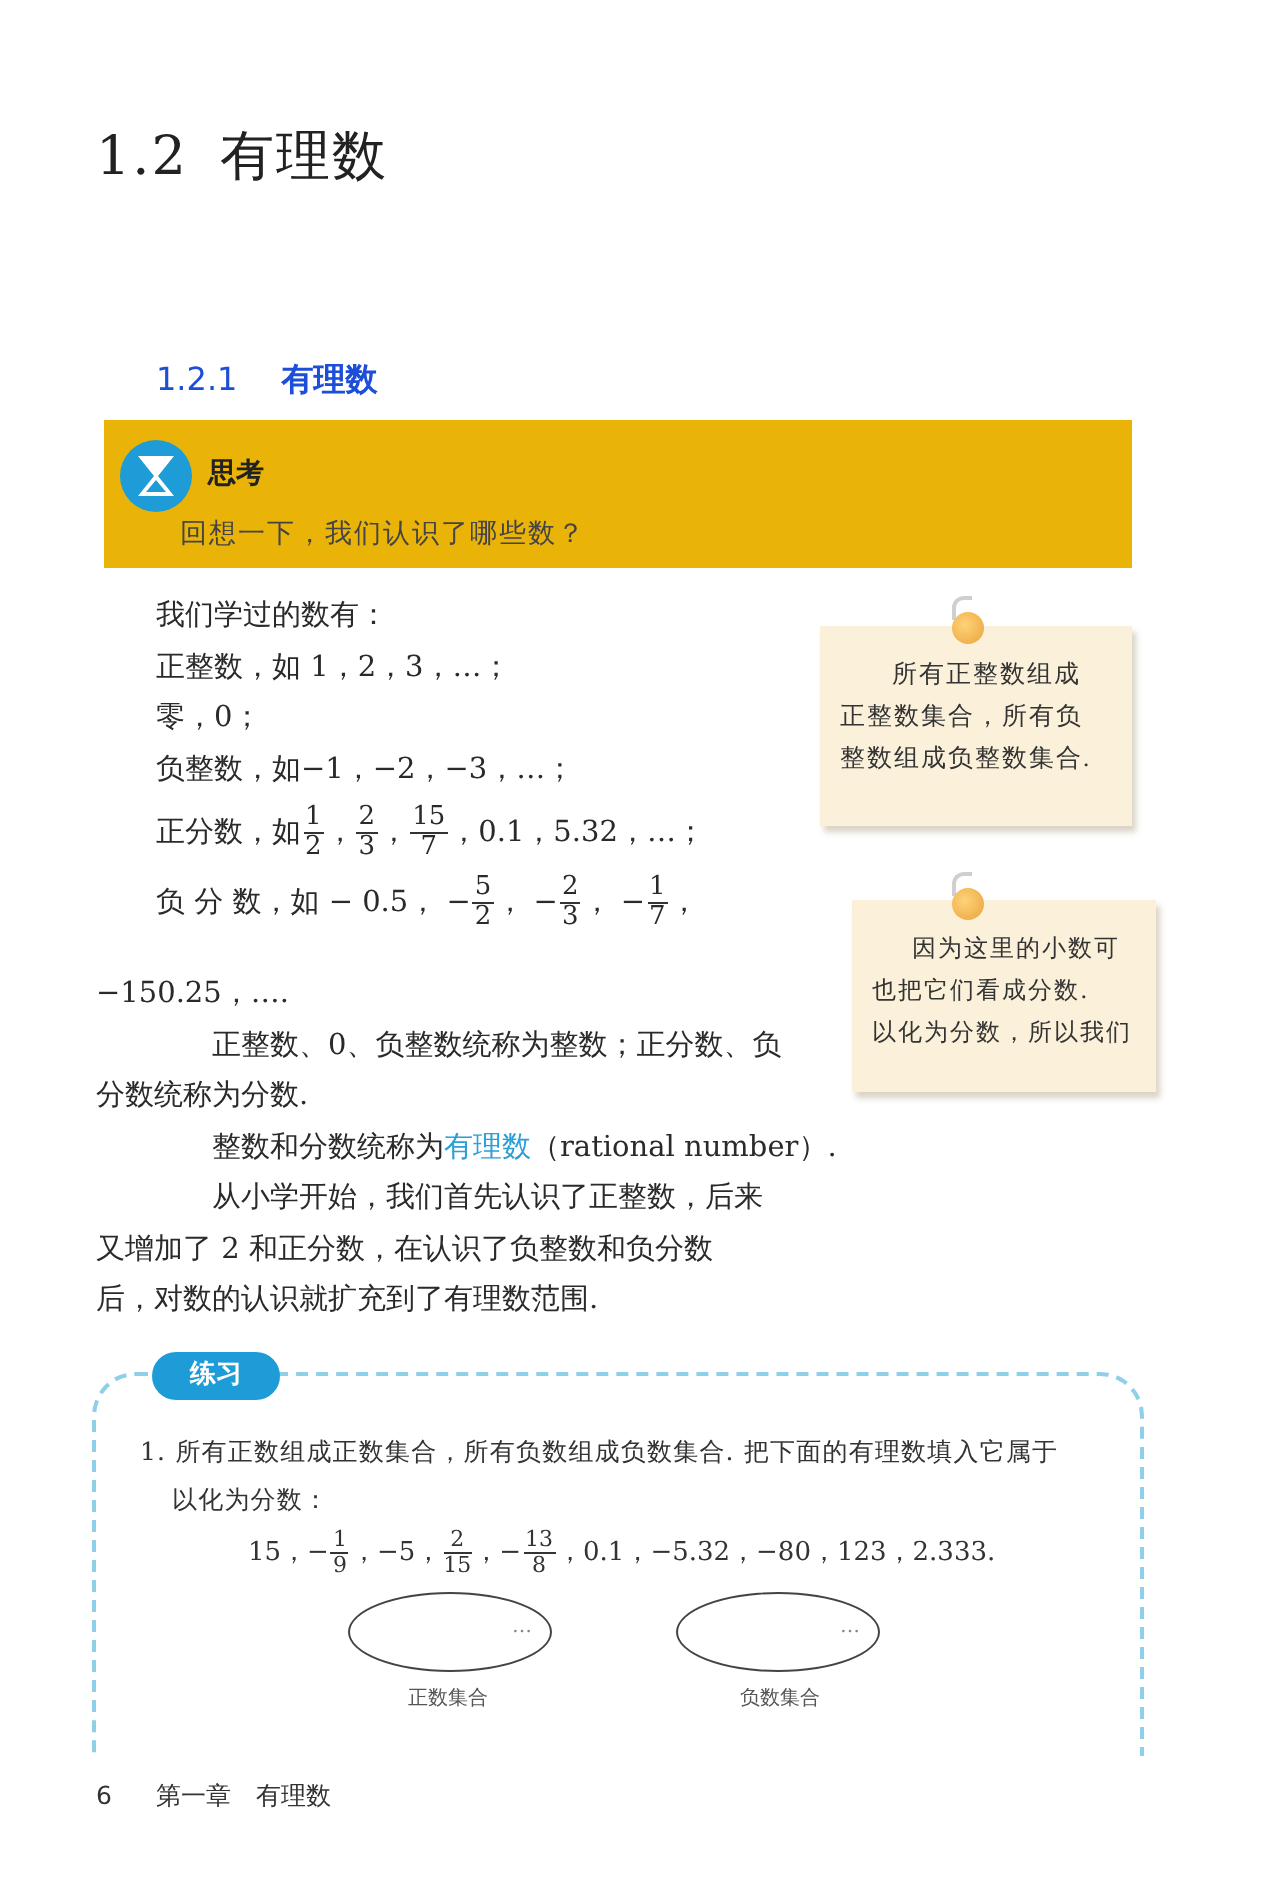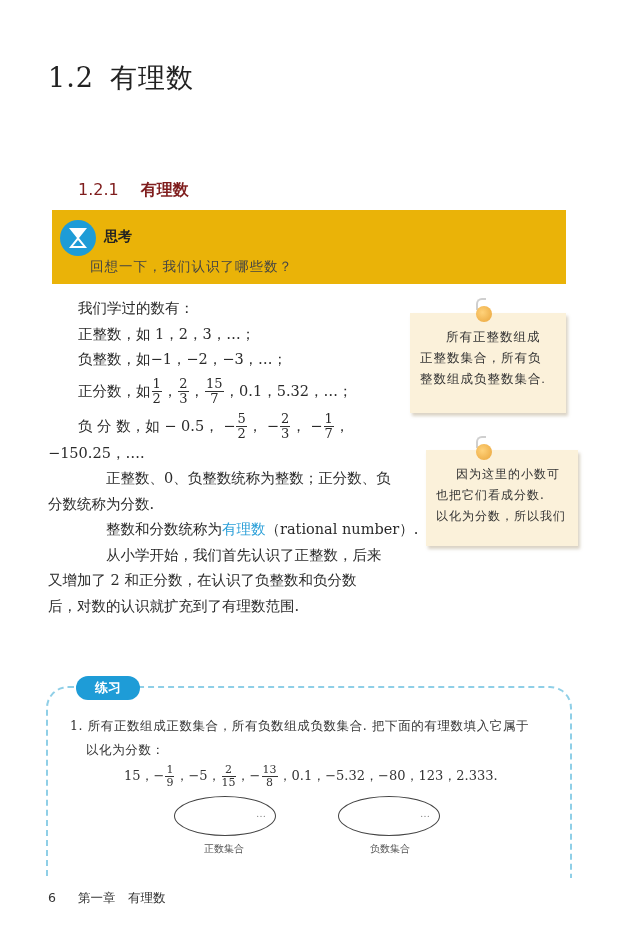--- a/index.html
+++ b/index.html
@@ -3,21 +3,21 @@
 <meta charset="utf-8">
 <style>
   html, body { margin:0; padding:0; }
   body {
     width:643px; height:950px; background:#ffffff; position:relative; overflow:hidden;
     font-family: "DejaVu Serif", "Liberation Serif", serif; color:#2a2a2a;
   }
   .abs { position:absolute; }
   .section-title { left:48px; top:60px; font-size:27px; letter-spacing:1px; color:#222; }
   .section-title .num { margin-right:16px; }
-  .sub-title { left:78px; top:180px; font-size:16px; font-family:"DejaVu Sans", sans-serif; color:#7f1d1d; }
+  .sub-title { left:78px; top:180px; font-size:16px; font-family:"DejaVu Sans", sans-serif; color:#1d4ed8; }
   .sub-title .num { margin-right:22px; font-weight:normal; }
   .sub-title .txt { font-weight:bold; }
 
   .think-box { left:52px; top:210px; width:514px; height:74px; background:#eab308; }
   .think-icon { left:8px; top:10px; width:36px; height:36px; border-radius:50%; background:#1e9cd7; }
   .think-label { left:52px; top:18px; font-size:14px; font-weight:bold; font-family:"DejaVu Sans", sans-serif; color:#222; }
   .think-question { left:38px; top:48px; font-size:13.5px; letter-spacing:1px; color:#444; }
 
   .body { left:78px; top:296px; width:320px; font-size:14.5px; line-height:25.5px; color:#2a2a2a; }
   .body p { margin:0; white-space:nowrap; }
@@ -63,28 +63,29 @@
       <path d="M13 26 H23 L18 20 Z" fill="#1e9cd7"></path>
     </svg>
   </div>
   <div class="abs think-label">思考</div>
   <div class="abs think-question">回想一下，我们认识了哪些数？</div>
 </div>
 
 <div class="abs body">
   <p>我们学过的数有：</p>
   <p>正整数，如 1，2，3，…；</p>
+  <p>零，0；</p>
   <p>负整数，如−1，−2，−3，…；</p>
   <p style="margin-top:4px;">
     <span>正分数，如</span><span class="frac"><span class="n">1</span><span class="d">2</span></span>，<span class="frac"><span class="n">2</span><span class="d">3</span></span>，<span class="frac"><span class="n">15</span><span class="d">7</span></span><span>，0.1，5.32，…；</span>
   </p>
   <p style="margin-top:6px;">
     <span>负 分 数，如 − 0.5， −</span><span class="frac"><span class="n">5</span><span class="d">2</span></span>， −<span class="frac"><span class="n">2</span><span class="d">3</span></span>， −<span class="frac"><span class="n">1</span><span class="d">7</span></span>，
   </p>
-  <p class="outdent" style="margin-left:-30px;">−150.25，….</p>
+  <p class="outdent" style="margin-left:-30px;margin-top:19px;">−150.25，….</p>
   <p class="indent">正整数、0、负整数统称为整数；正分数、负</p>
   <p style="margin-left:-30px;">分数统称为分数.</p>
   <p class="indent">
     <span>整数和分数统称为</span><span class="hl">有理数</span><span>（rational number）.</span>
   </p>
   <p class="indent">从小学开始，我们首先认识了正整数，后来</p>
   <p style="margin-left:-30px;">又增加了 2 和正分数，在认识了负整数和负分数</p>
   <p style="margin-left:-30px;">后，对数的认识就扩充到了有理数范围.</p>
 </div>
 

